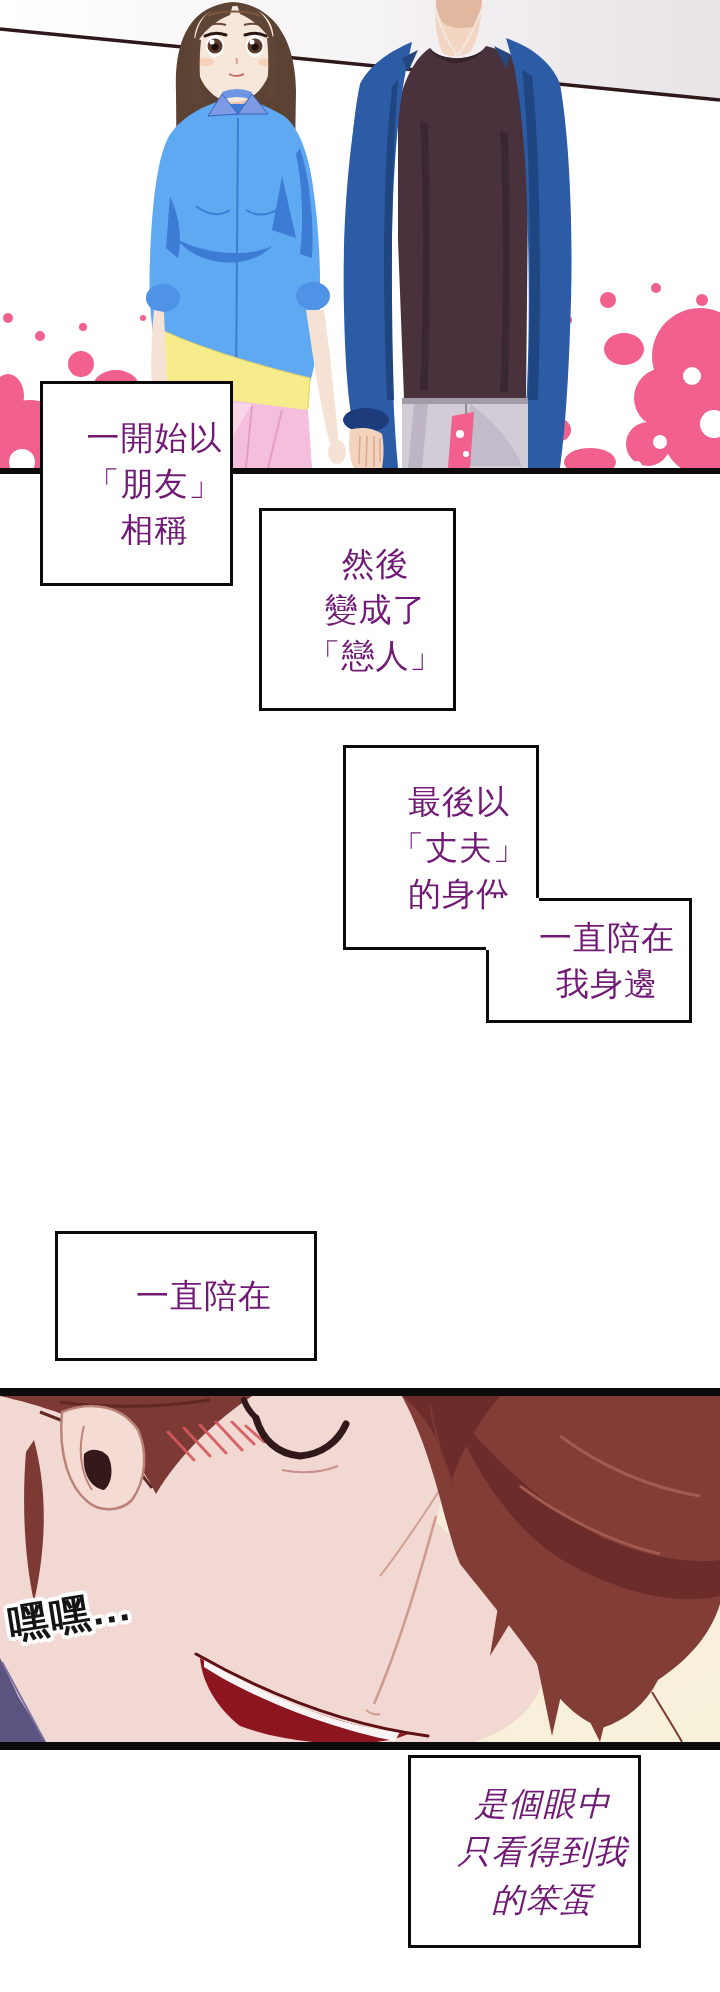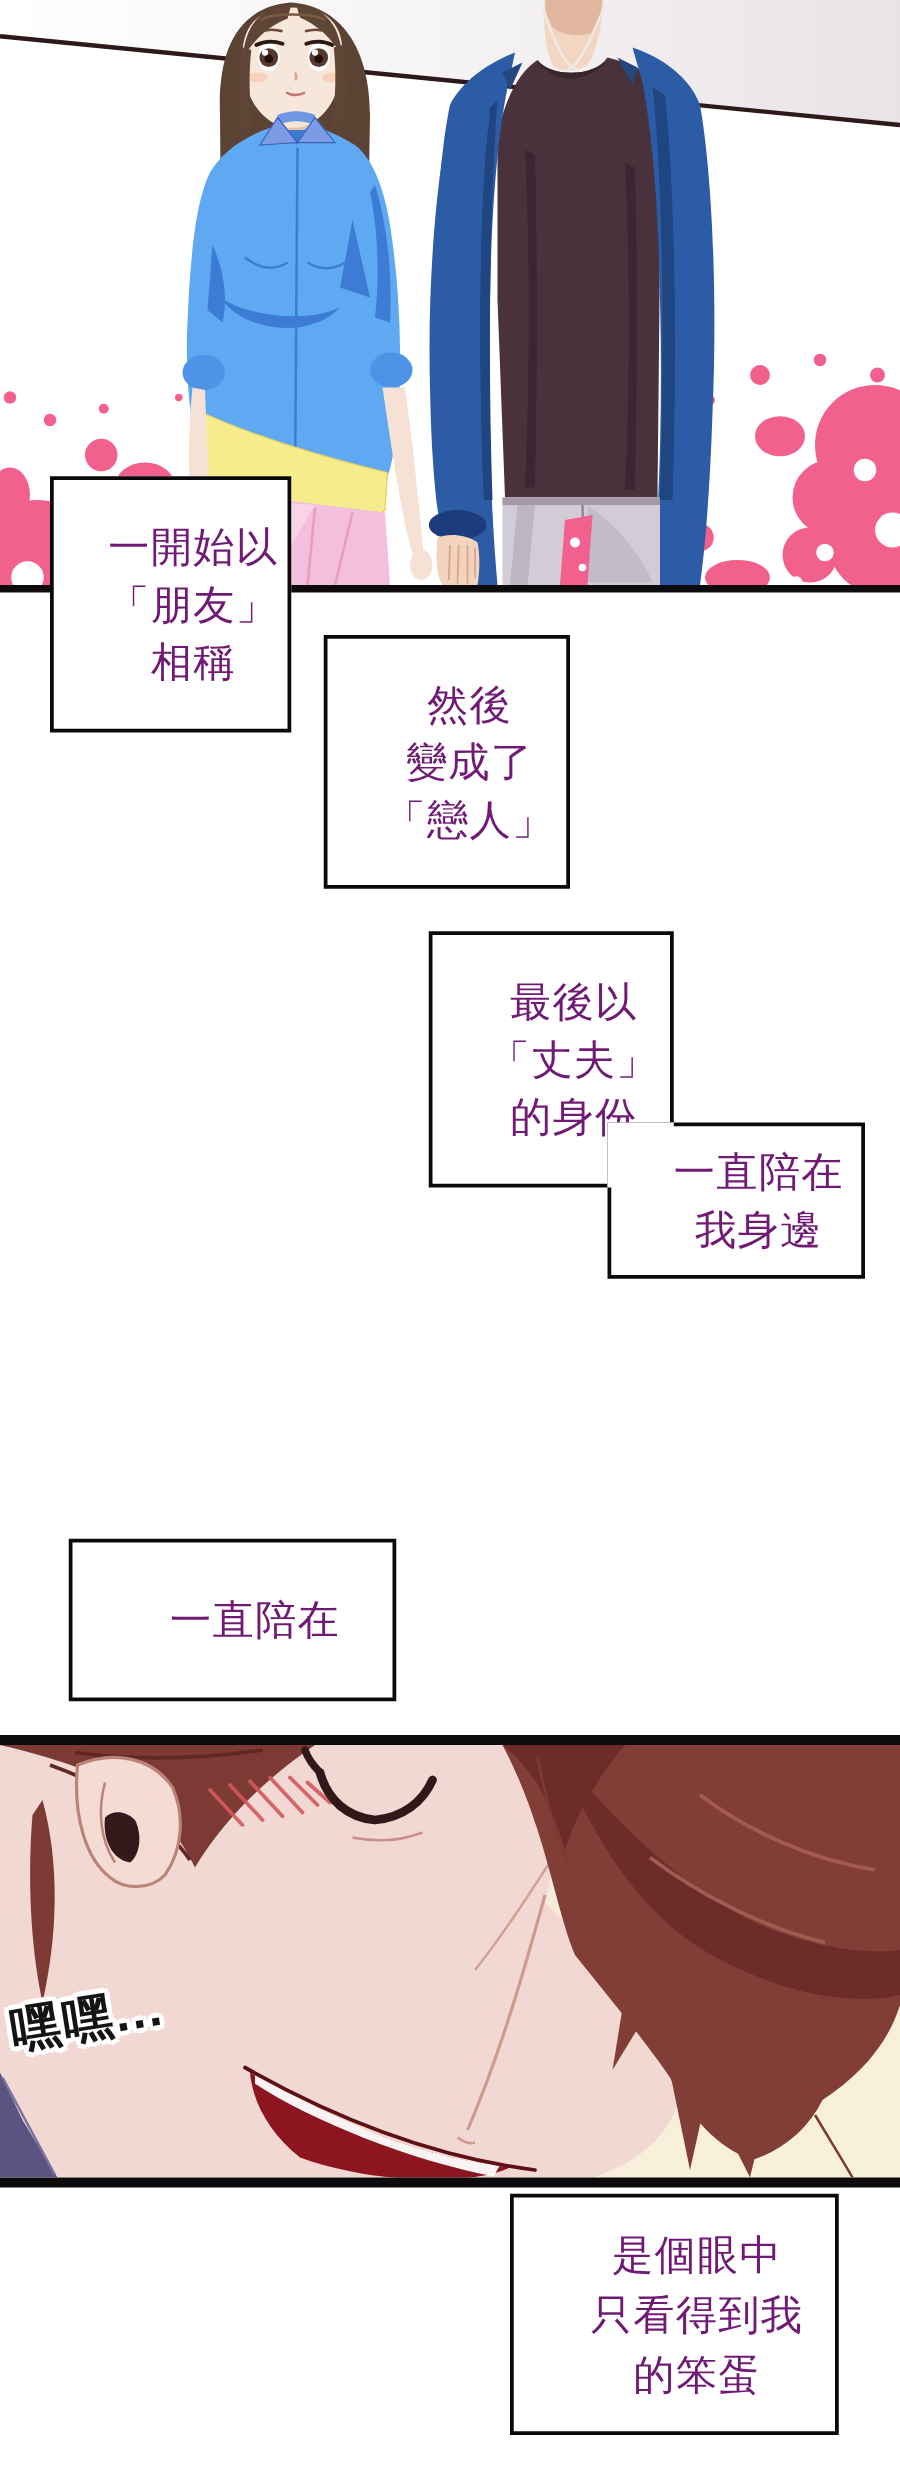--- a/index.html
+++ b/index.html
@@ -272,17 +272,17 @@
 「丈夫」
 的身份</div>
 
   <div class="nbox" style="left:486px;top:898px;width:206px;height:125px;">一直陪在
 我身邊</div>
 
   <div class="patch" style="left:486px;top:898px;width:53px;height:52px;"></div>
 
   <div class="nbox" style="left:55px;top:1231px;width:262px;height:130px;">一直陪在</div>
 
-  <div class="nbox" style="left:408px;top:1755px;width:263px;height:193px;line-height:48px;">是個眼中
+  <div class="nbox" style="left:408px;top:1755px;width:233px;height:193px;line-height:48px;font-style:italic;">是個眼中
 只看得到我
 的笨蛋</div>
 
 </div>
 
 </body></html>

